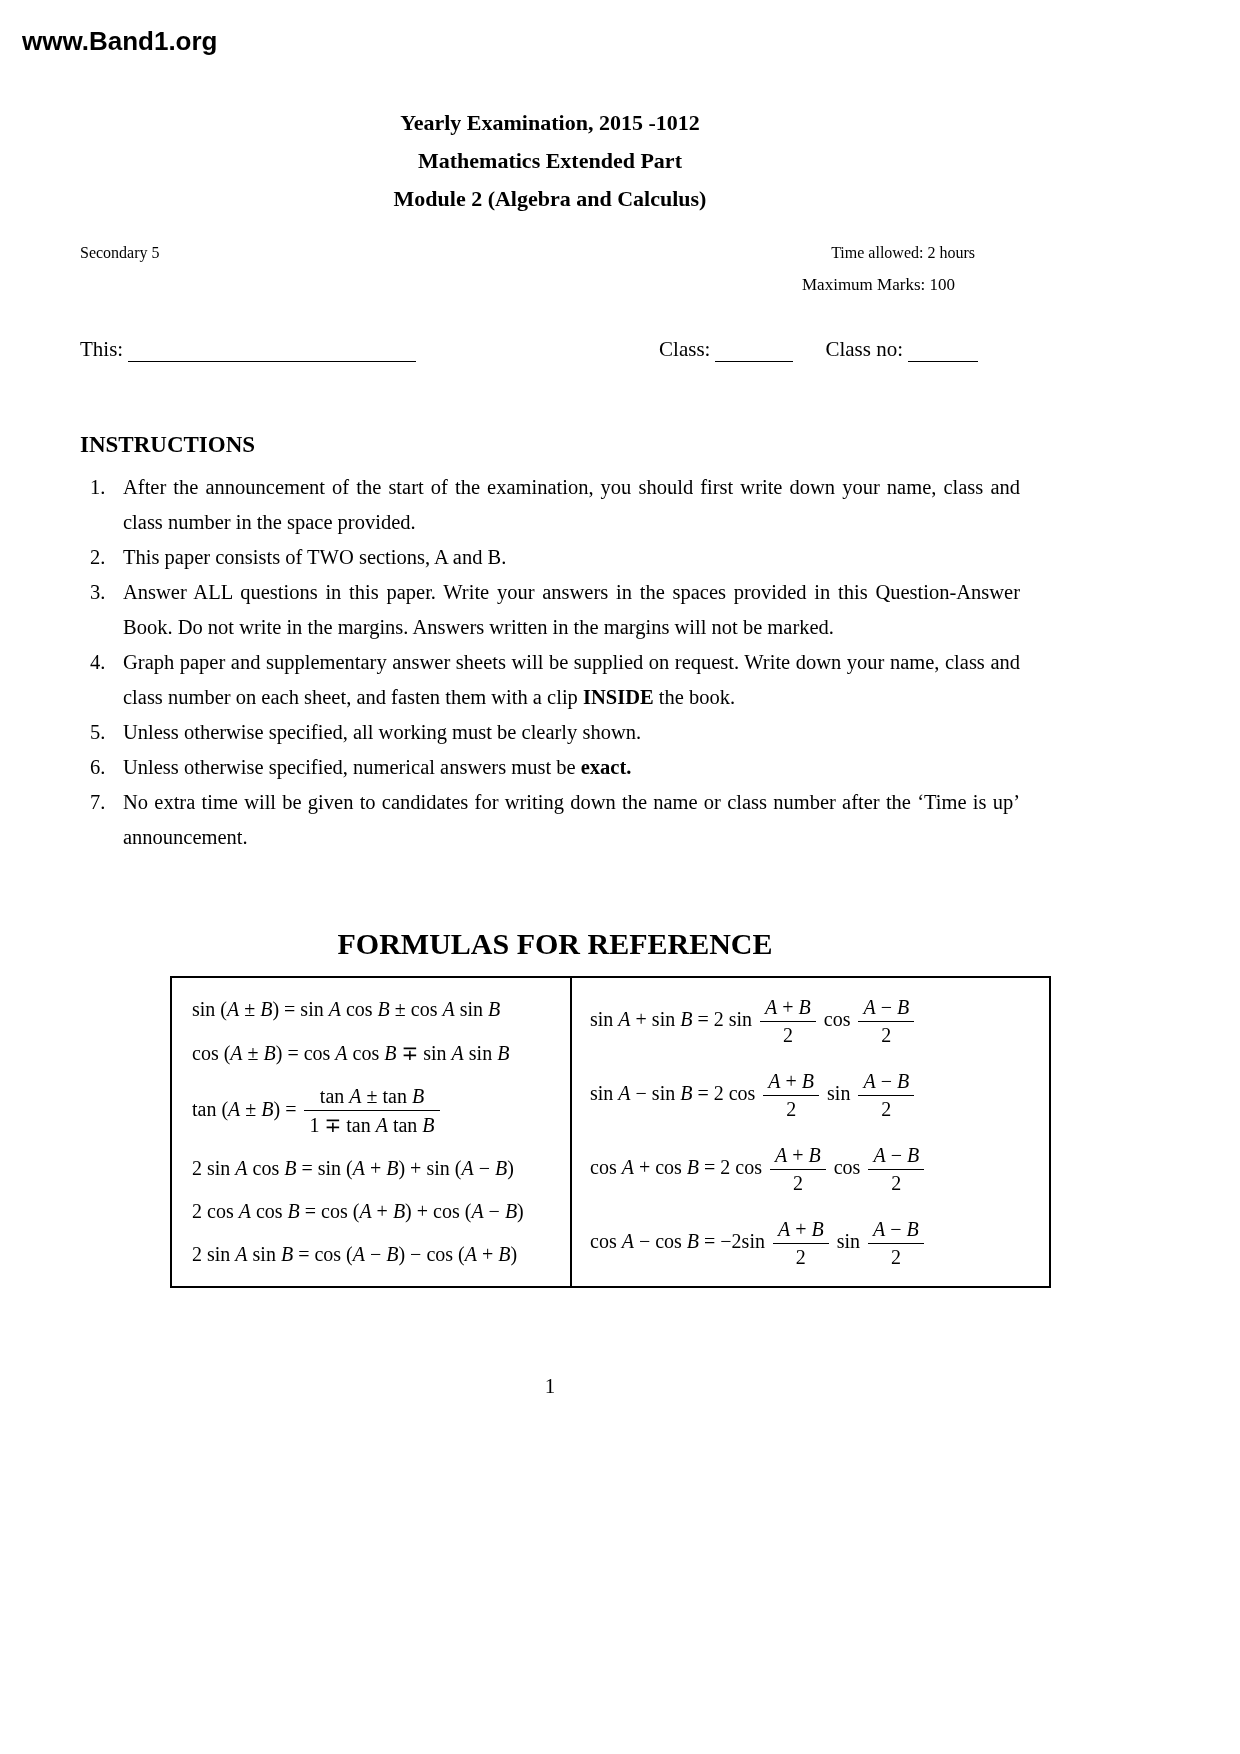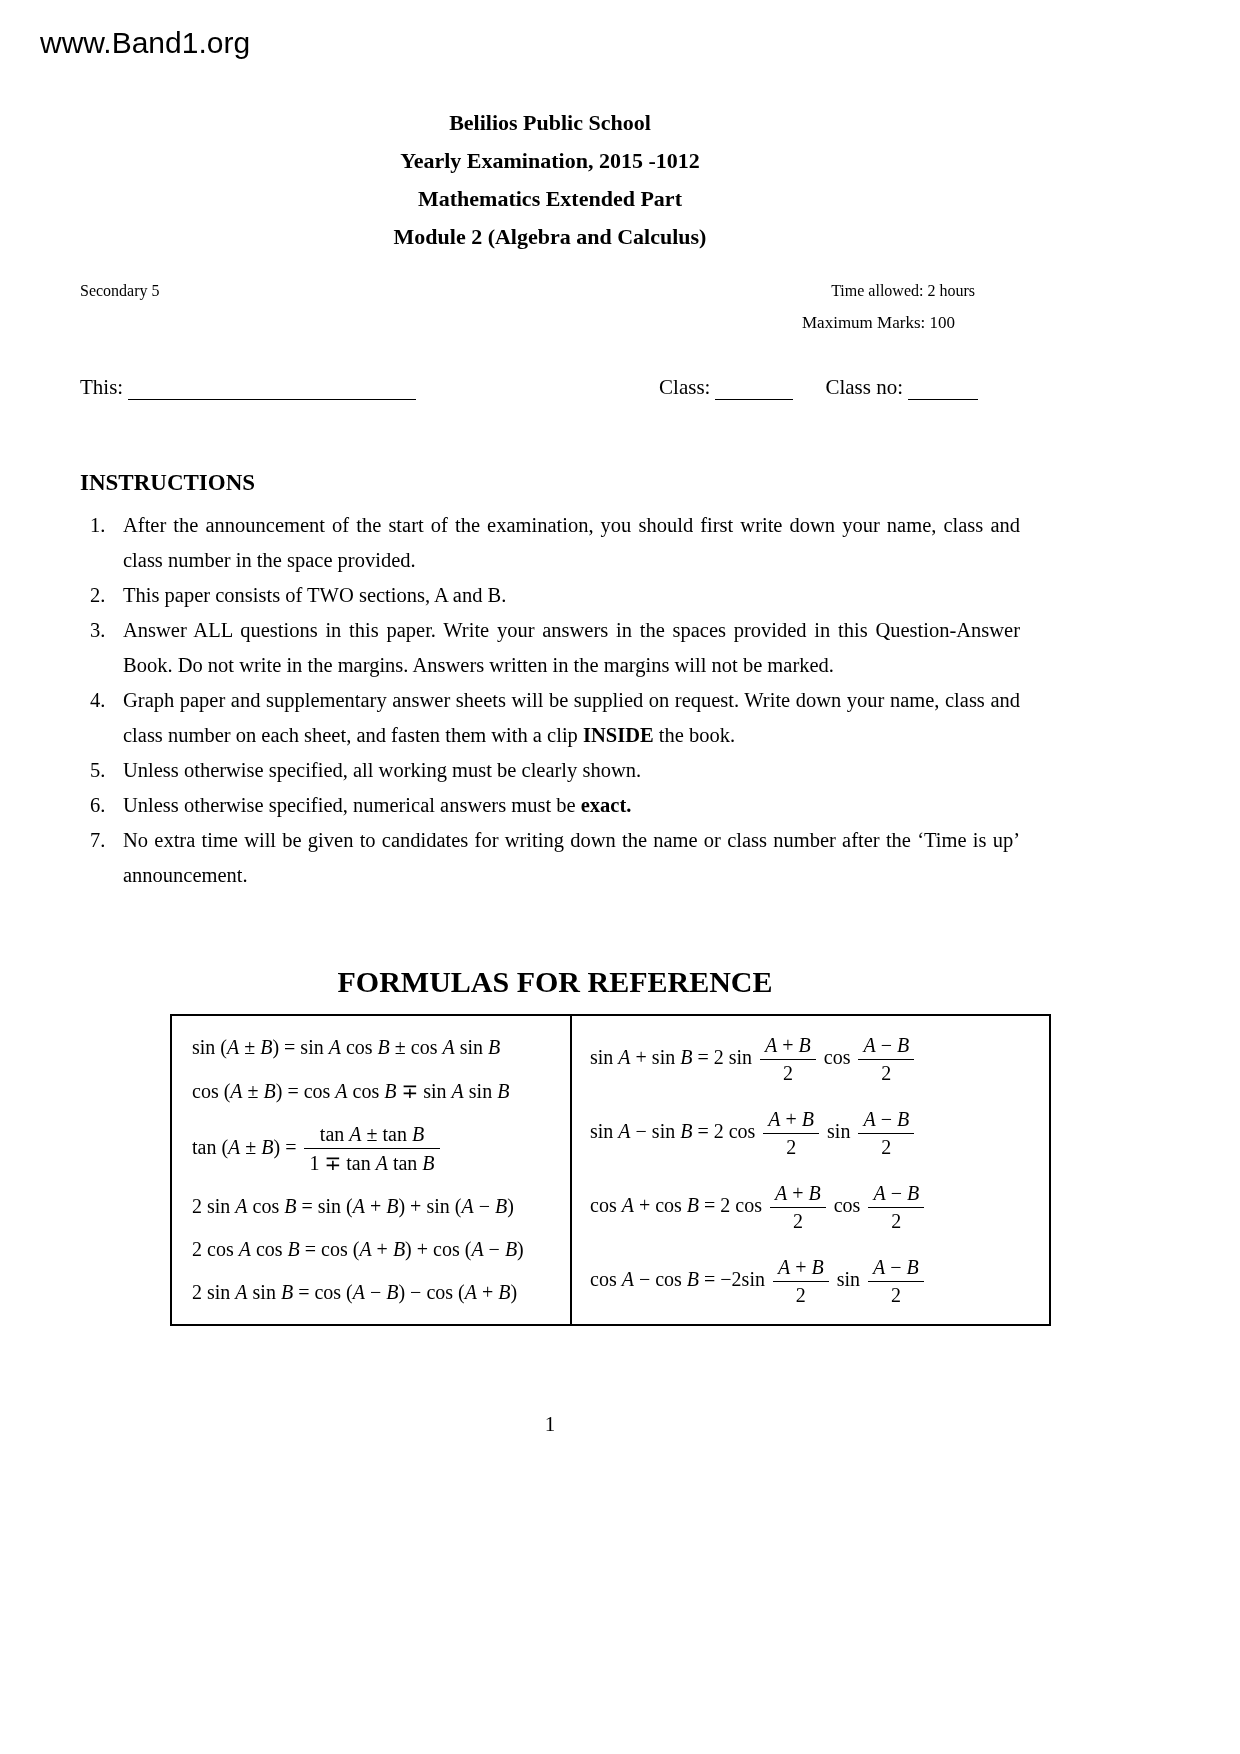--- a/index.html
+++ b/index.html
@@ -9,24 +9,24 @@
     height: 1754px;
     background: #ffffff;
     color: #000000;
     font-family: "Liberation Serif", serif;
     overflow: hidden;
     position: relative;
   }
   .watermark {
     position: absolute;
     top: 26px;
-    left: 40px;
+    left: 22px;
     font-family: "Liberation Sans", sans-serif;
-    font-size: 30px;
-    font-weight: 400;
+    font-size: 26px;
+    font-weight: 700;
   }
   .content { margin: 0 220px 0 80px; }
 
   .title-block { padding-top: 104px; text-align: center; }
   .title-line { font-weight: bold; font-size: 22px; line-height: 38px; }
 
   .meta-row {
     display: flex;
     justify-content: space-between;
     margin-top: 26px;
@@ -106,21 +106,20 @@
 </style>
 </head>
 <body>
 
 <div class="page">
   <div class="watermark">www.Band1.org</div>
 
   <div class="content">
 
     <div class="title-block">
-      <div class="title-line">Belilios Public School</div>
       <div class="title-line">Yearly Examination, 2015 -1012</div>
       <div class="title-line">Mathematics Extended Part</div>
       <div class="title-line">Module 2 (Algebra and Calculus)</div>
     </div>
 
     <div class="meta-row">
       <span>Secondary 5</span>
       <span class="meta-right">Time allowed: 2 hours</span>
     </div>
     <div class="marks-row">

